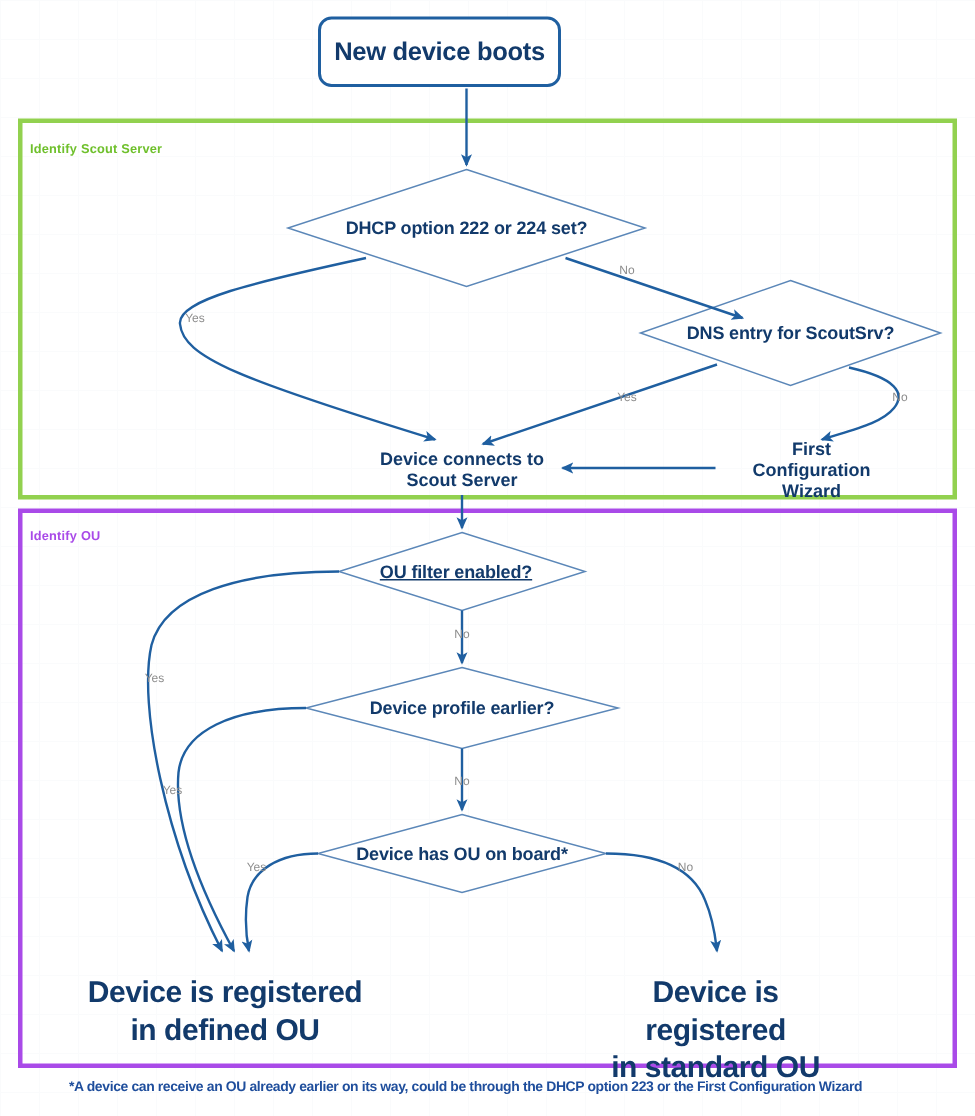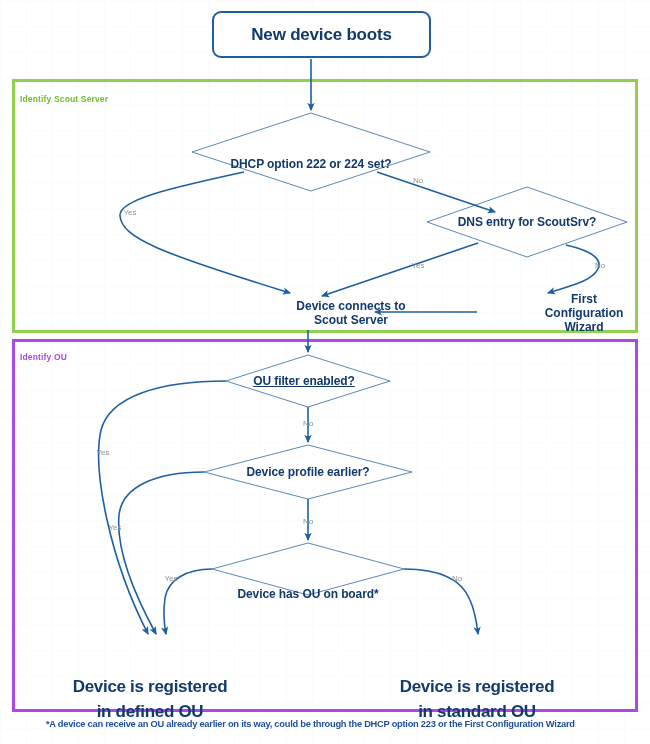--- a/index.html
+++ b/index.html
@@ -62,21 +62,21 @@
     left: 20px;
     top: 352px;
     color: #a94ae8;
     text-align: center;
   }
   
   #start-box {
     position: absolute;
     left: 212px;
     top: 11px;
-    width: 219px;
+    width: 162px;
     height: 47px;
     box-sizing: border-box;
     border: 2px solid #1f5fa0;
     border-radius: 9px;
     background: #ffffff;
     display: flex;
     align-items: center;
     justify-content: center;
   }
   #start-box .txt {
@@ -98,34 +98,32 @@
   
   .ptext {
     position: absolute;
     color: #123a6b;
     font-size: 12px;
     font-weight: bold;
     text-align: center;
     line-height: 14px;
     transform: translateX(-50%);
     white-space: pre-line;
-    margin-left: 43px;
   }
   
   .otext {
     position: absolute;
     color: #123a6b;
-    font-size: 17px;
+    font-size: 20px;
     font-weight: bold;
     text-align: center;
     line-height: 25px;
     transform: translateX(-50%);
     white-space: pre-line;
     letter-spacing: -.3px;
-    margin-top: 24px;
   }
   
   .elabel {
     position: absolute;
     color: #8d8d8d;
     font-size: 8px;
     white-space: nowrap;
     transform: translate(-50%, -50%);
   }
   
@@ -190,25 +188,25 @@
 
     <path d="M 212,569 C 186,569 168,580 165,598 C 163,612 164,624 166,634" fill="none" stroke="#1f5fa0" stroke-width="1.6" marker-end="url(#arrow)"></path>
 
     <path d="M 404,569 C 440,569 462,580 470,600 C 476,614 477,626 478,634" fill="none" stroke="#1f5fa0" stroke-width="1.6" marker-end="url(#arrow)"></path>
   </svg>
 
   <div id="start-box">
     <span class="txt">New device boots</span>
   </div>
 
-  <span class="dtext" style="left:311px; top:152px;margin-top:12px;">DHCP option 222 or 224 set?</span>
+  <span class="dtext" style="left:311px; top:152px;">DHCP option 222 or 224 set?</span>
   <span class="dtext" style="left:527px; top:222px;">DNS entry for ScoutSrv?</span>
   <span class="dtext" style="left:304px; top:381px;text-decoration:underline;">OU filter enabled?</span>
   <span class="dtext" style="left:308px; top:472px;">Device profile earlier?</span>
-  <span class="dtext" style="left:308px; top:594px;">Device has OU on board*</span>
+  <span class="dtext" style="left:308px; top:569px;">Device has OU on board*</span>
 
   <span class="ptext" style="left:308px; top:299px;">Device connects to
 Scout Server</span>
   <span class="ptext" style="left:541px; top:292px;">First
 Configuration
 Wizard</span>
 
   <span class="otext" style="left:150px; top:650px;">Device is registered
 in defined OU</span>
   <span class="otext" style="left:477px; top:650px;">Device is registered

